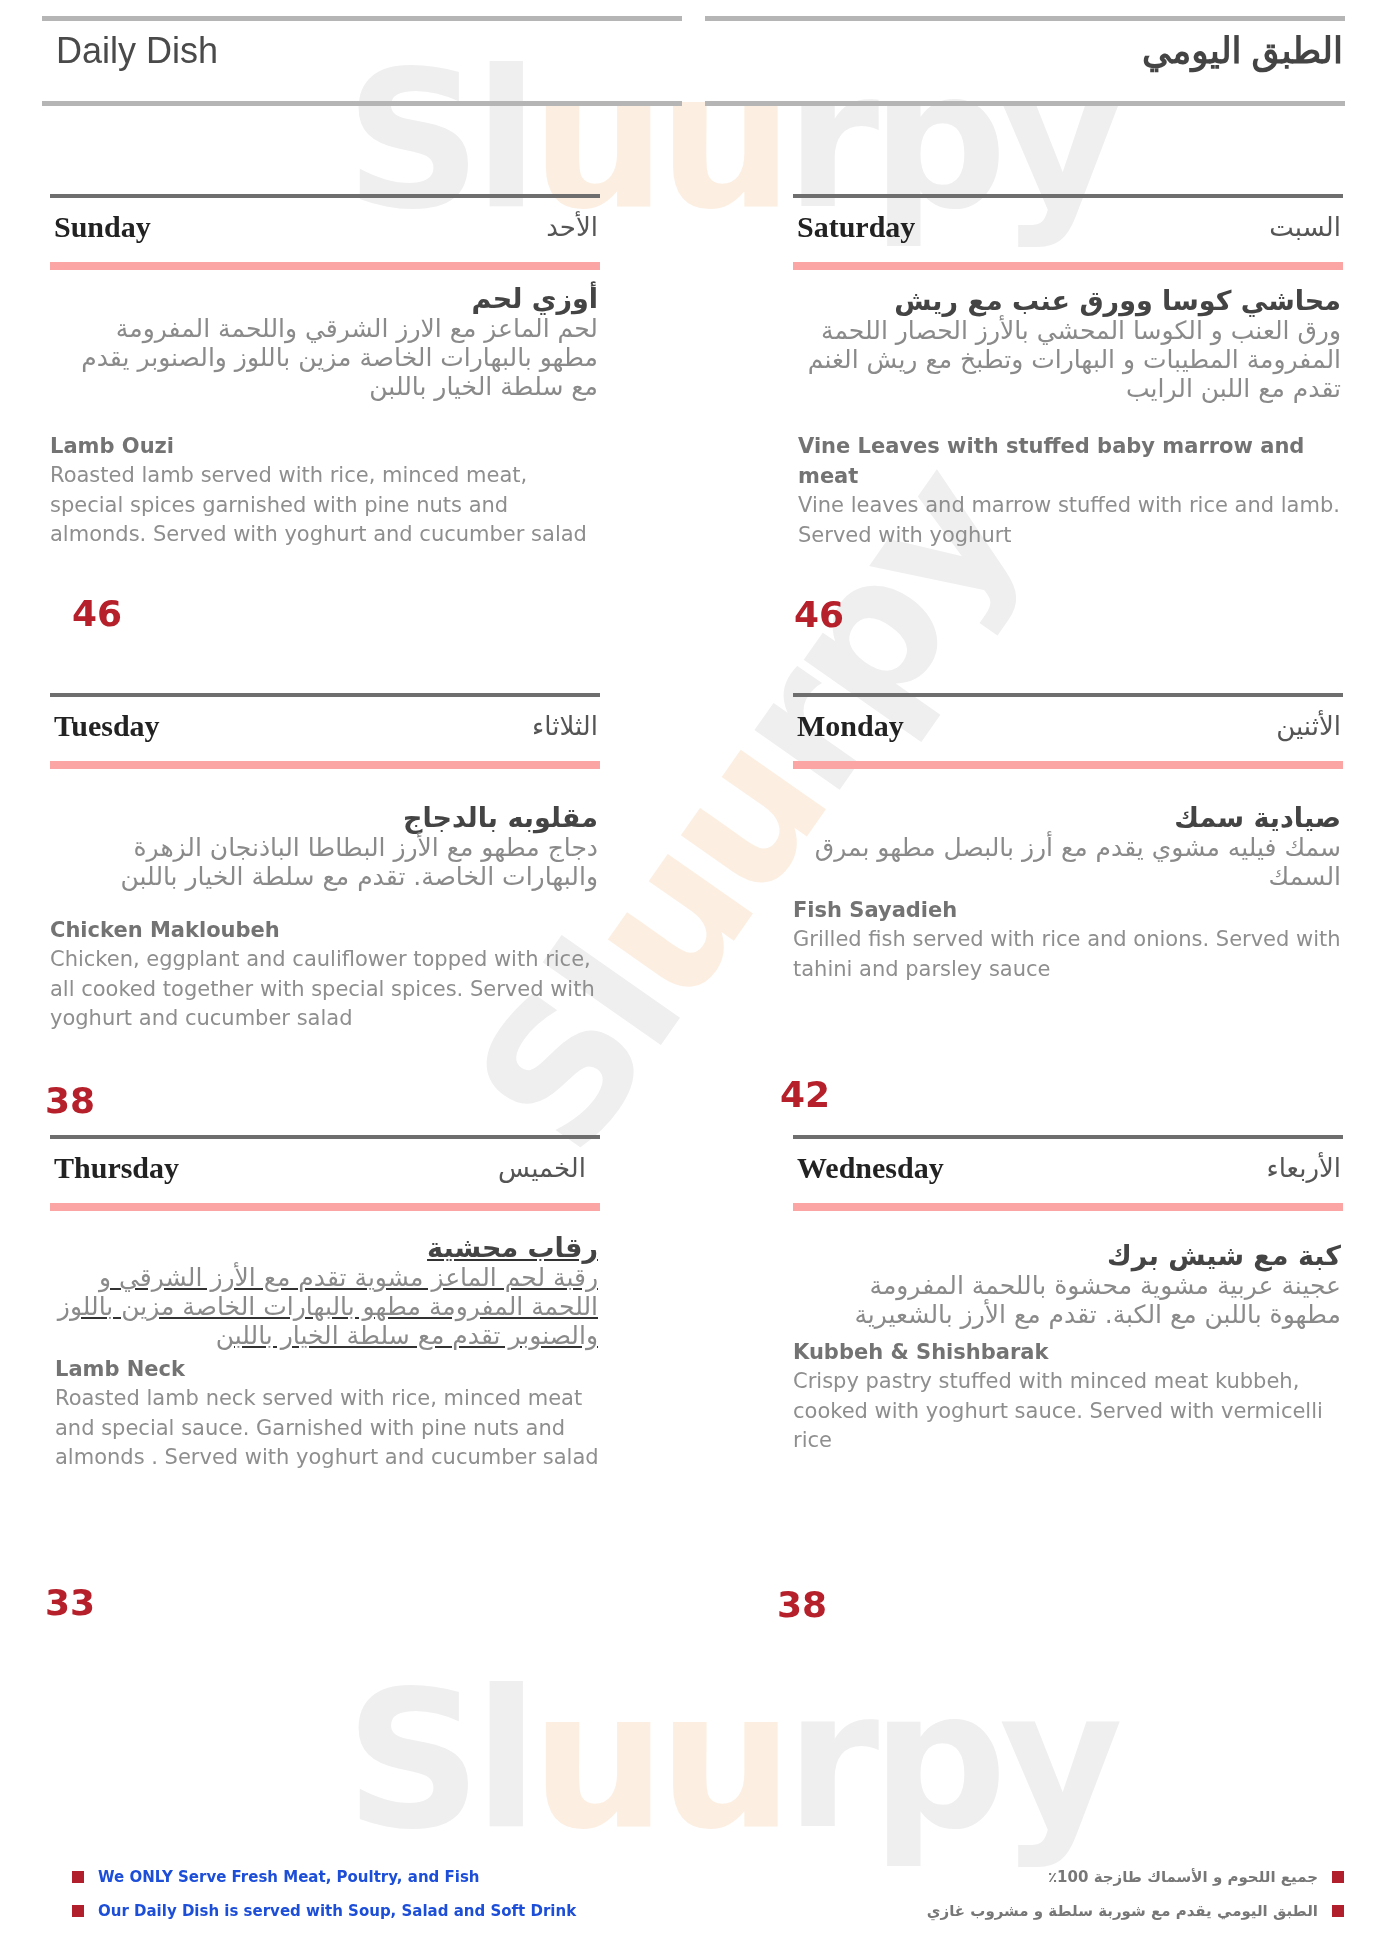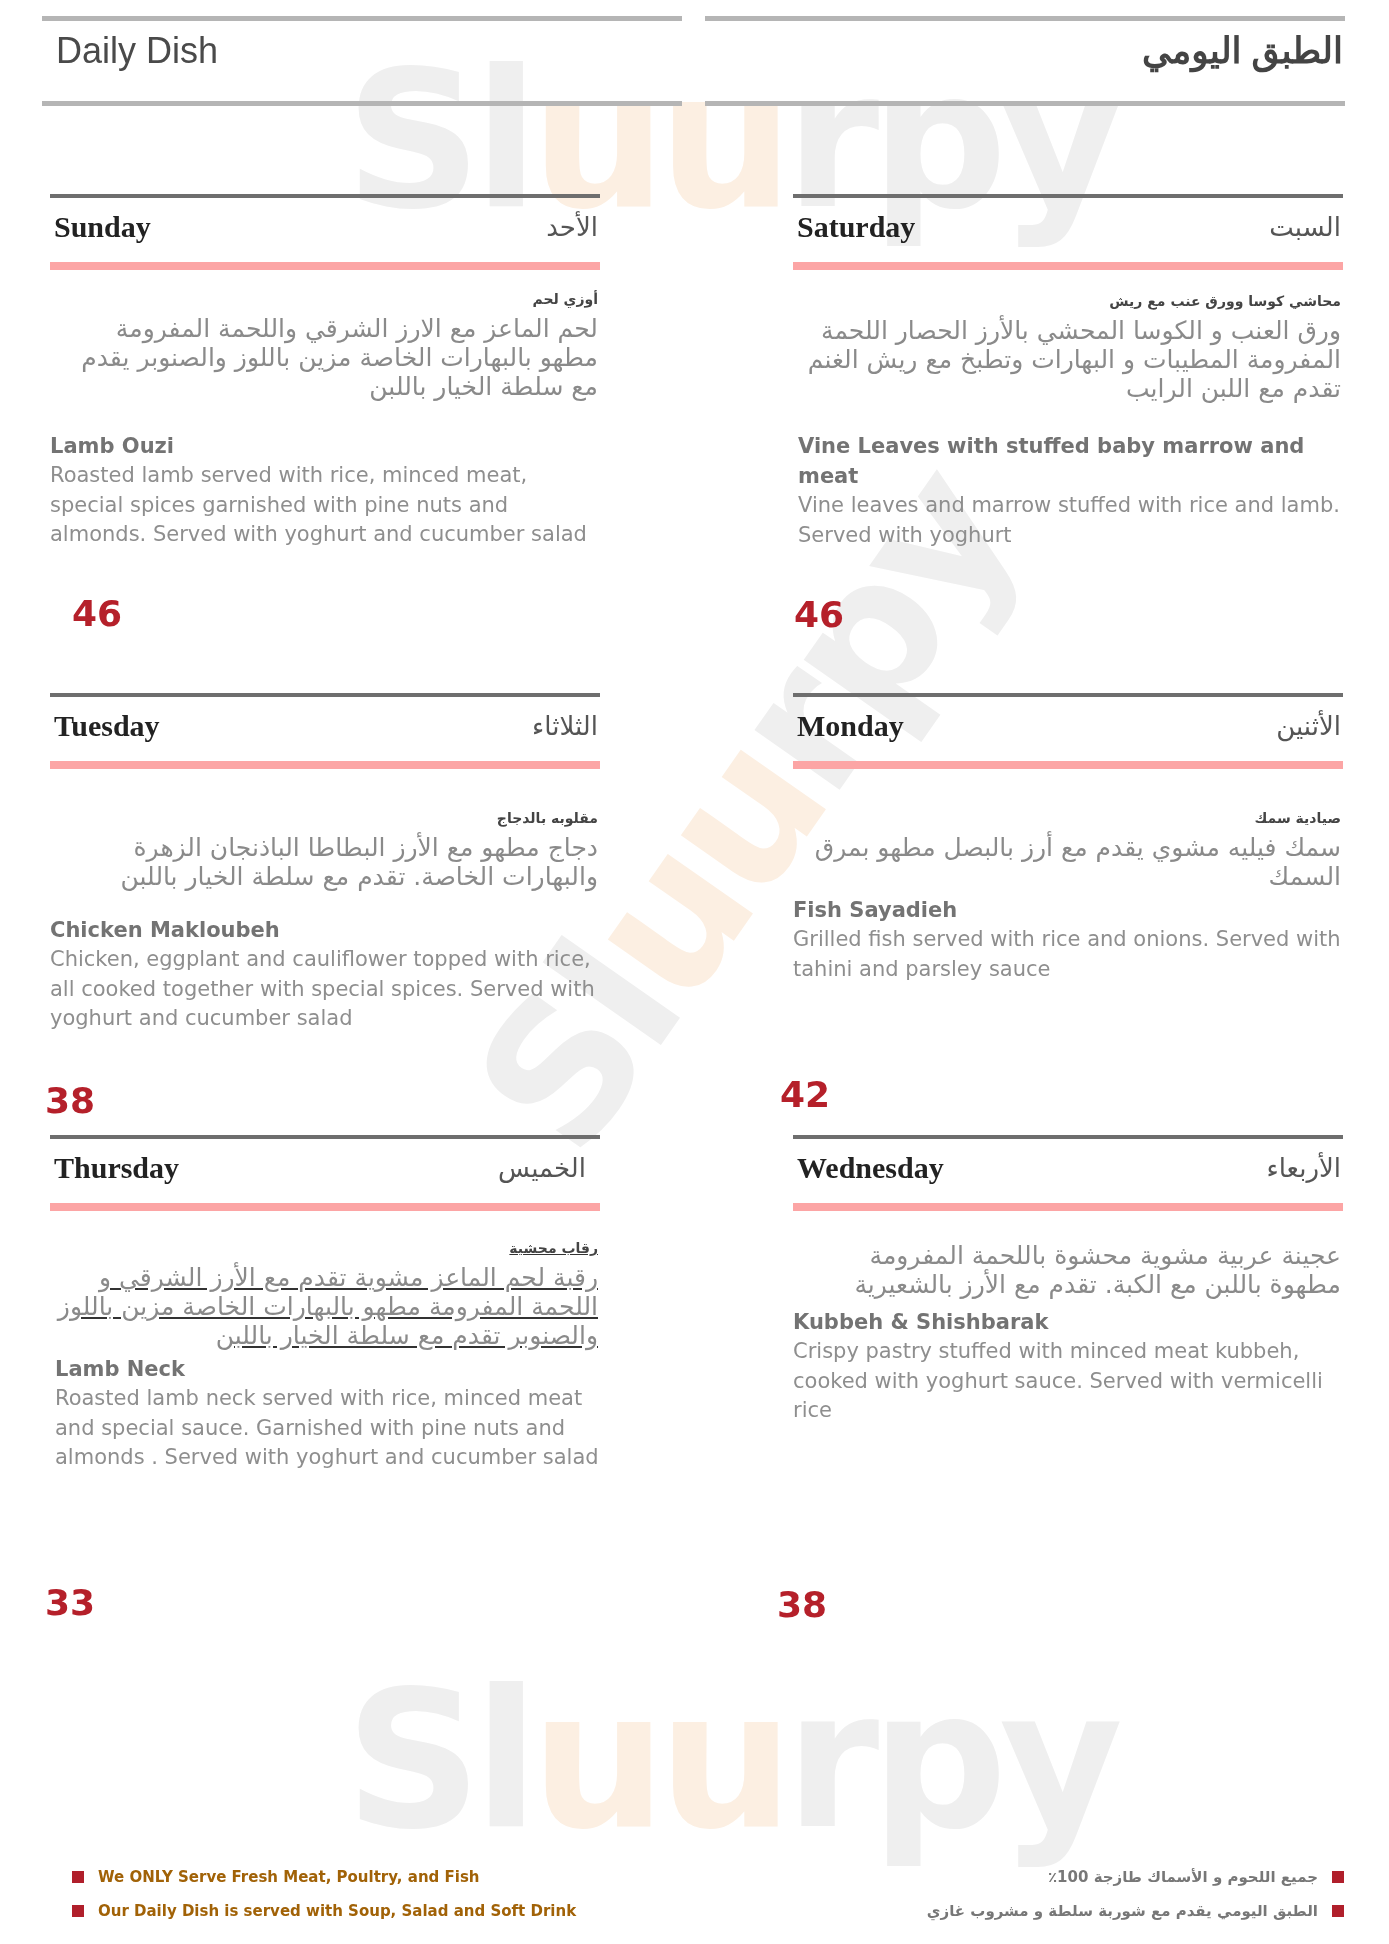--- a/index.html
+++ b/index.html
@@ -60,33 +60,33 @@
     .day-en {
       position: absolute; left: 4px; top: 12px;
       font-family: "Liberation Serif", serif;
       font-size: 30px; font-weight: bold; color: #222;
     }
     .day-ar {
       position: absolute; right: 2px; top: 14px;
       font-size: 26px; color: #555; direction: rtl;
     }
     .ar-block { direction: rtl; text-align: right; margin-top: 14px; padding-right: 2px; }
-    .ar-name { font-size: 14px; font-weight: bold; color: #444; line-height: 30px; }
+    .ar-name { font-size: 27px; font-weight: bold; color: #444; line-height: 30px; }
     .ar-desc { font-size: 25px; color: #8a8a8a; line-height: 29px; }
     .en-block { margin-top: 22px; padding-left: 0; }
     .en-name { font-size: 21px; font-weight: bold; color: #737373; line-height: 30px; }
     .en-desc { font-size: 21px; color: #8e8e8e; line-height: 29.5px; }
     .price {
       position: absolute;
       font-family: "DejaVu Sans", sans-serif;
       font-weight: bold; font-size: 36px; color: #b5202a;
     }
 
     
-    .footer-col { position: absolute; top: 1860px; font-size: 15px; font-weight: bold; color: #a16207; }
+    .footer-col { position: absolute; top: 1860px; font-size: 15px; font-weight: bold; color: #1d4ed8; }
     .footer-col.left { left: 72px; }
     .footer-col.right { right: 45px; direction: rtl; font-weight: bold; color: #777; }
     .footer-item { display: flex; align-items: center; height: 34px; }
     .bullet {
       width: 12px; height: 12px; background: #b01f2b; display: inline-block;
       margin: 0 14px 0 0;
     }
     .footer-col.right .bullet { margin: 0 0 0 14px; }
   </style>
 </head>
@@ -194,20 +194,21 @@
     </div>
   </div>
   <div class="price" style="left:45px; top:1582px;">33</div>
 
   <div class="day" style="left:793px; top:1135px;">
     <div class="day-header">
       <span class="day-en">Wednesday</span>
       <span class="day-ar">الأربعاء</span>
     </div>
     <div class="ar-block" style="margin-top:30px;">
+      <div class="ar-name">كبة مع شيش برك</div>
       <div class="ar-desc">عجينة عربية مشوية محشوة باللحمة المفرومة مطهوة باللبن مع الكبة. تقدم مع الأرز بالشعيرية</div>
     </div>
     <div class="en-block" style="margin-top:8px;">
       <div class="en-name">Kubbeh &amp; Shishbarak</div>
       <div class="en-desc">Crispy pastry stuffed with minced meat kubbeh, cooked with yoghurt sauce. Served with vermicelli rice</div>
     </div>
   </div>
   <div class="price" style="left:777px; top:1584px;">38</div>
 
   <div class="footer-col left">

